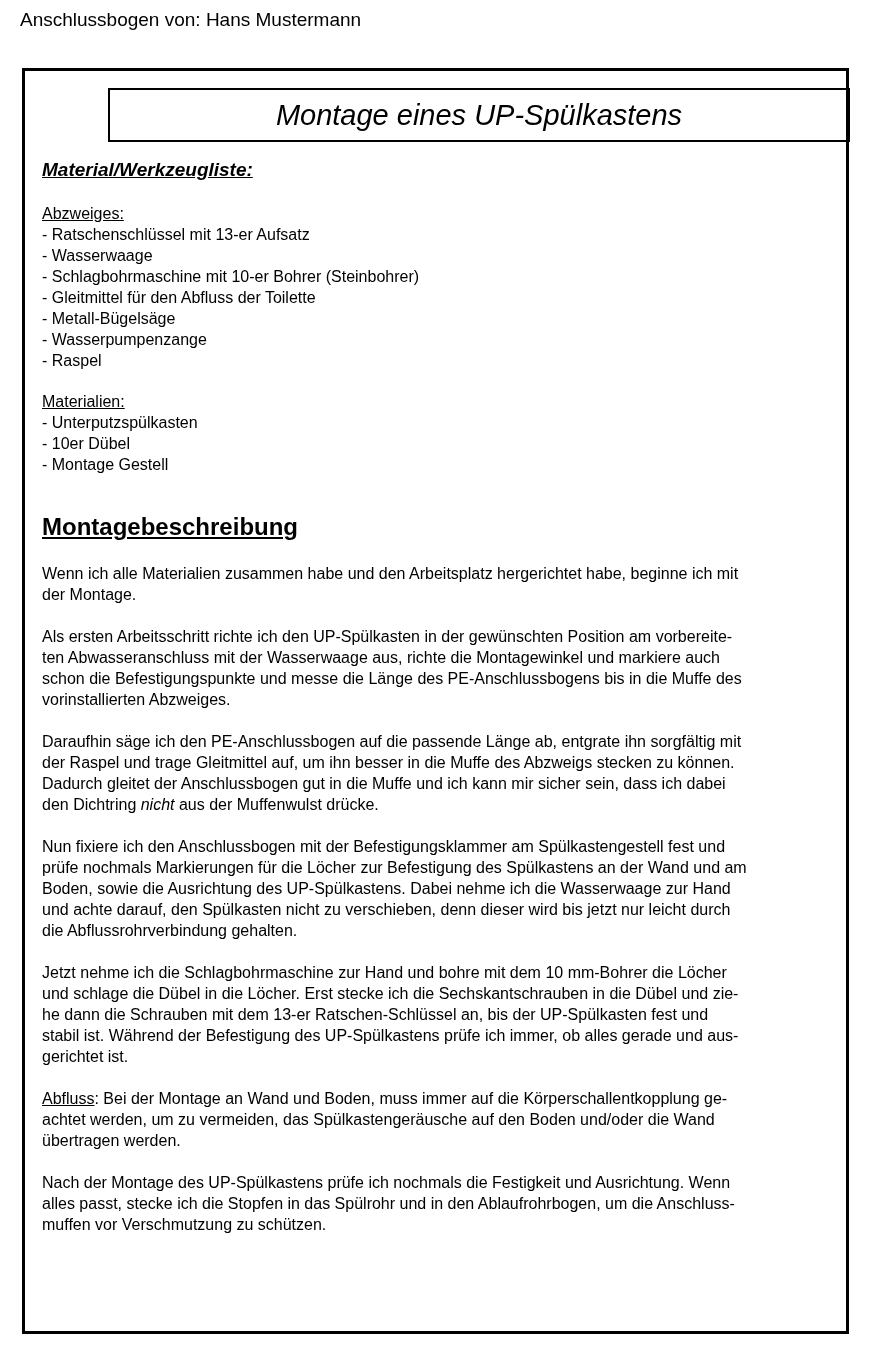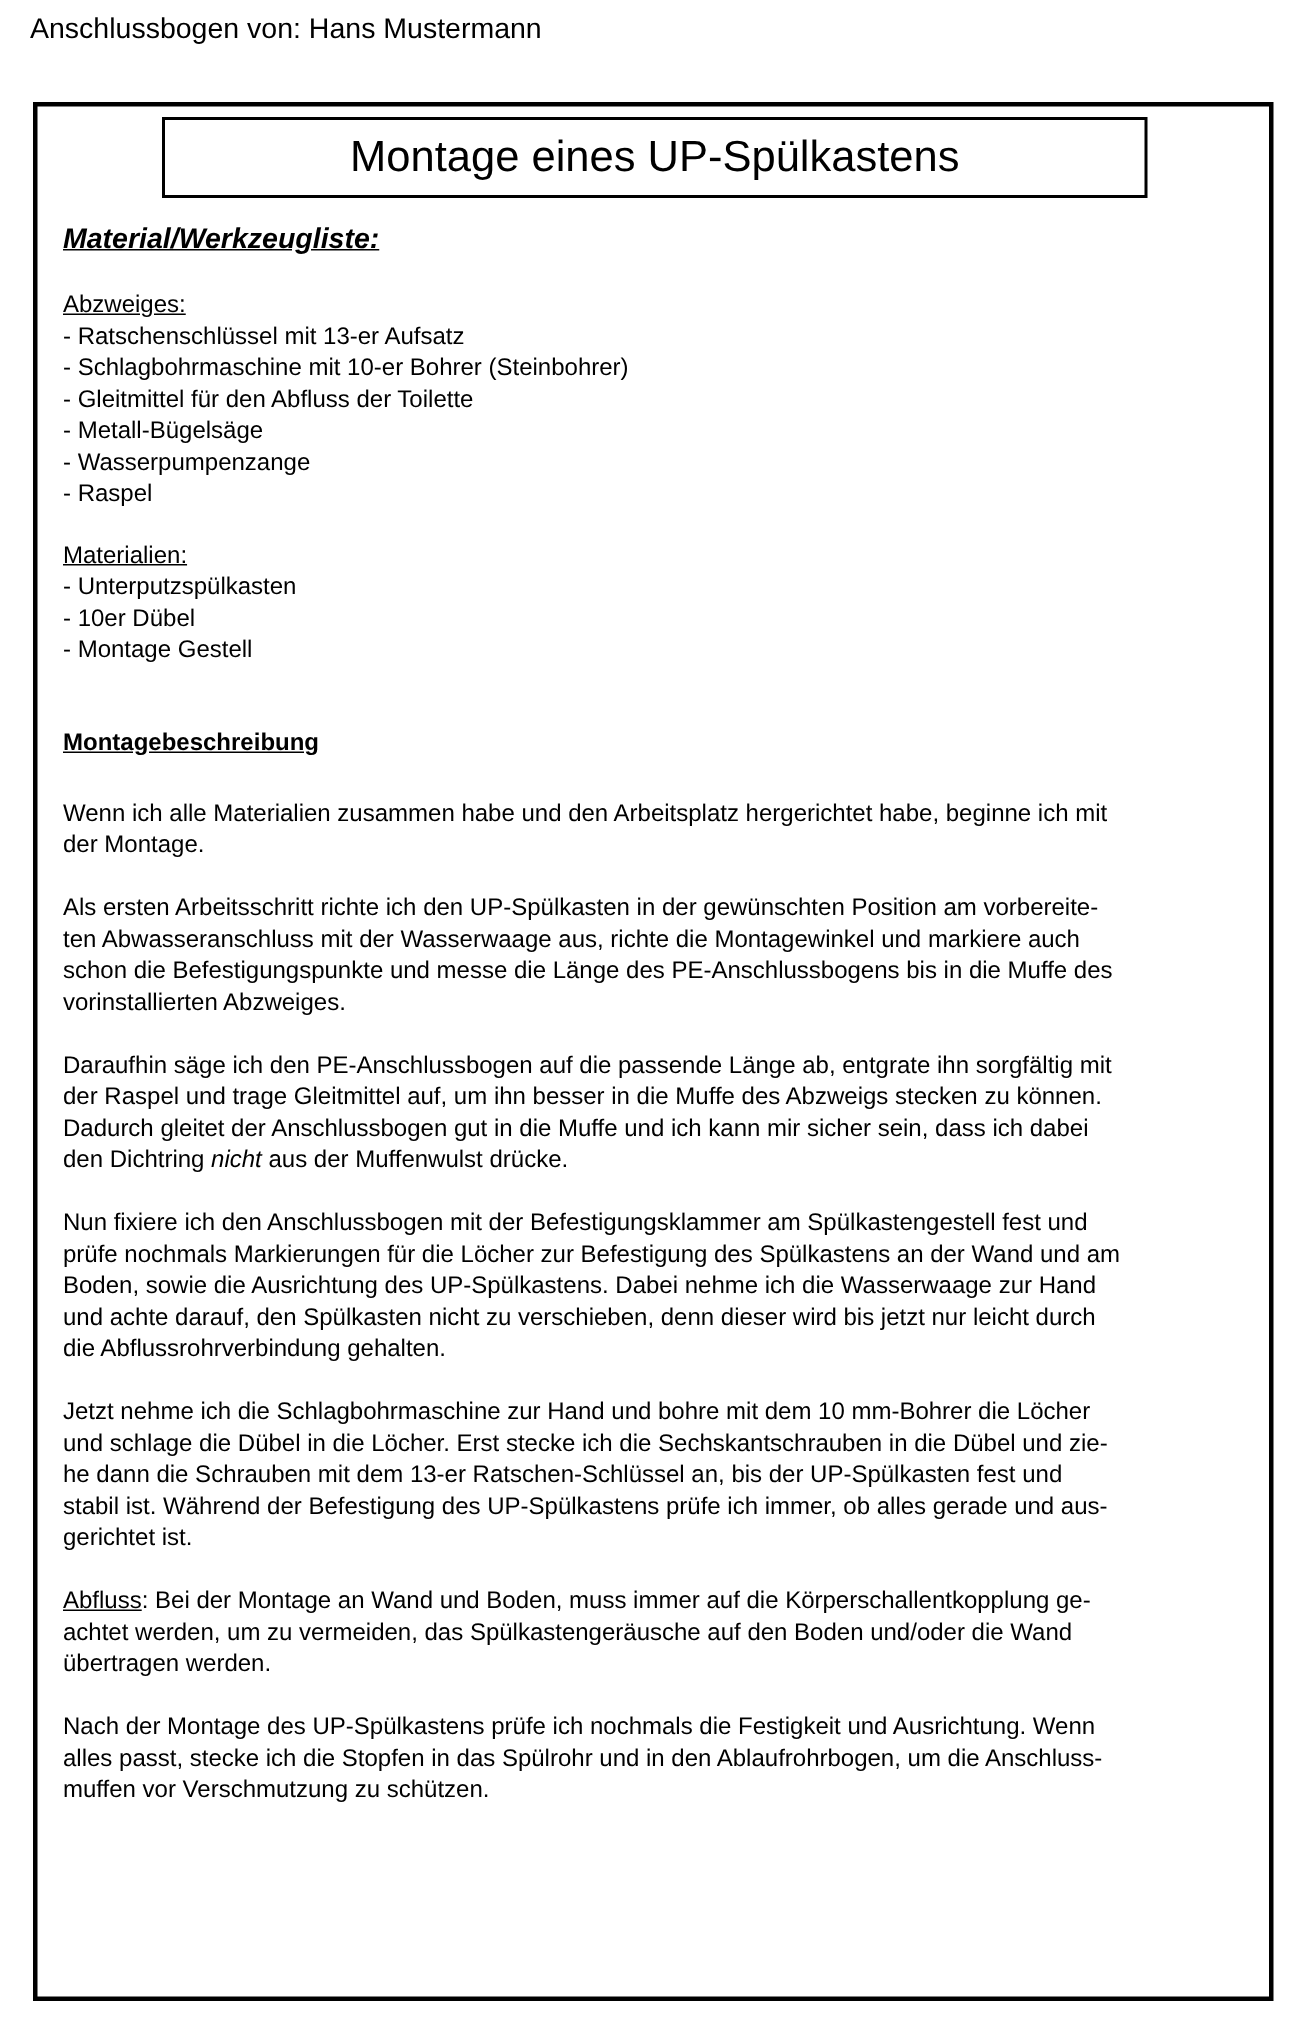--- a/index.html
+++ b/index.html
@@ -26,26 +26,27 @@
     position: absolute;
     left: 22px;
     top: 68px;
     width: 827px;
     height: 1266px;
     border: 3px solid #000000;
     box-sizing: border-box;
     background: #ffffff;
   }
   .title-box {
-    margin: 7px 0 0 83px;
-    width: 657px;
+    margin: 17px 0 0 83px;
+    width: 742px;
     height: 54px;
     border: 2px solid #000000;
     box-sizing: border-box;
     text-align: center;
+    font-style: italic;
   }
   .title-box .title-text {
     font-size: 29px;
     line-height: 50px;
     white-space: nowrap;
   }
   .content {
     padding: 0 18px 0 17px;
     font-size: 16px;
     line-height: 21px;
@@ -65,21 +66,21 @@
     text-decoration: underline;
   }
   .list-item {
     white-space: pre;
   }
   .materials-block {
     margin-top: 20px;
   }
   .h-montage {
     margin-top: 40px;
-    font-size: 16px;
+    font-size: 24px;
     font-weight: bold;
     text-decoration: underline;
     line-height: 24px;
   }
   p.para {
     margin: 21px 0 0 0;
     white-space: pre-line;
   }
   p.para.first-para {
     margin-top: 24px;
@@ -102,20 +103,21 @@
     <div class="title-text">Montage eines UP-Spülkastens</div>
   </div>
 
   <div class="content">
 
     <div class="h-main">Material/Werkzeugliste:</div>
 
     <div class="list-block">
       <div class="list-heading">Abzweiges:</div>
       <div class="list-item">- Ratschenschlüssel mit 13-er Aufsatz</div>
+      <div class="list-item">- Wasserwaage</div>
       <div class="list-item">- Schlagbohrmaschine mit 10-er Bohrer (Steinbohrer)</div>
       <div class="list-item">- Gleitmittel für den Abfluss der Toilette</div>
       <div class="list-item">- Metall-Bügelsäge</div>
       <div class="list-item">- Wasserpumpenzange</div>
       <div class="list-item">- Raspel</div>
     </div>
 
     <div class="list-block materials-block">
       <div class="list-heading">Materialien:</div>
       <div class="list-item">- Unterputzspülkasten</div>

